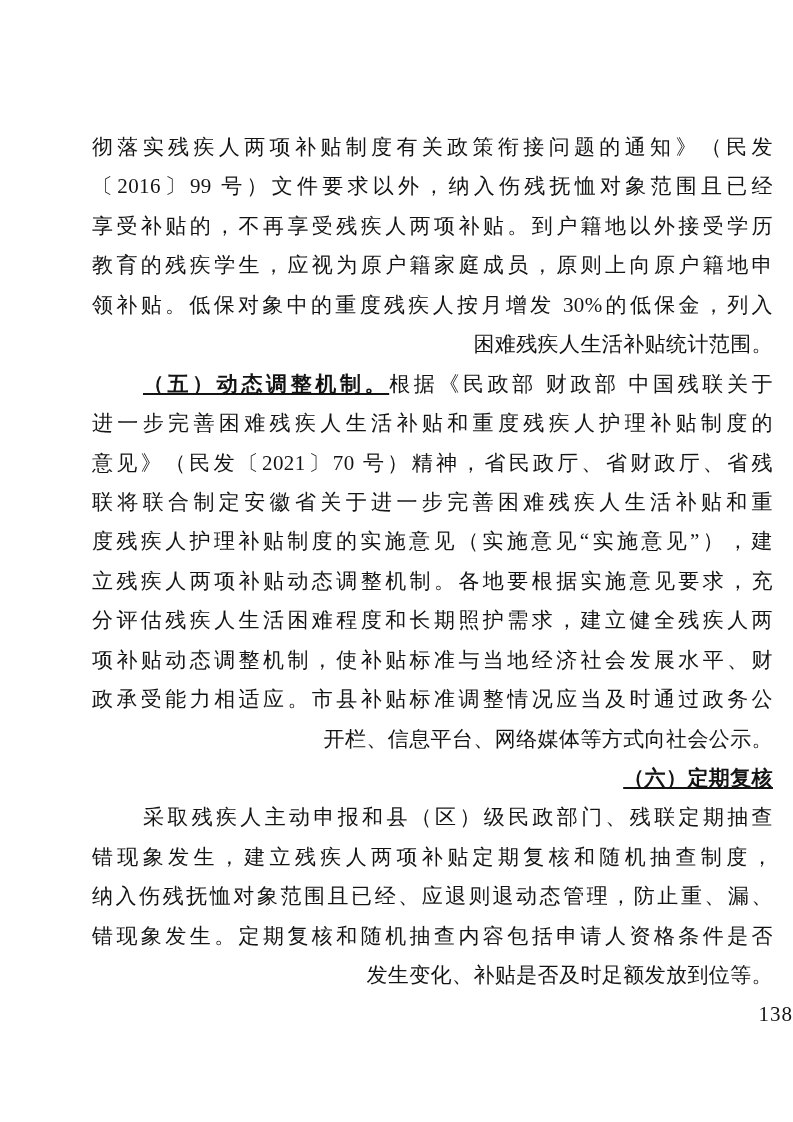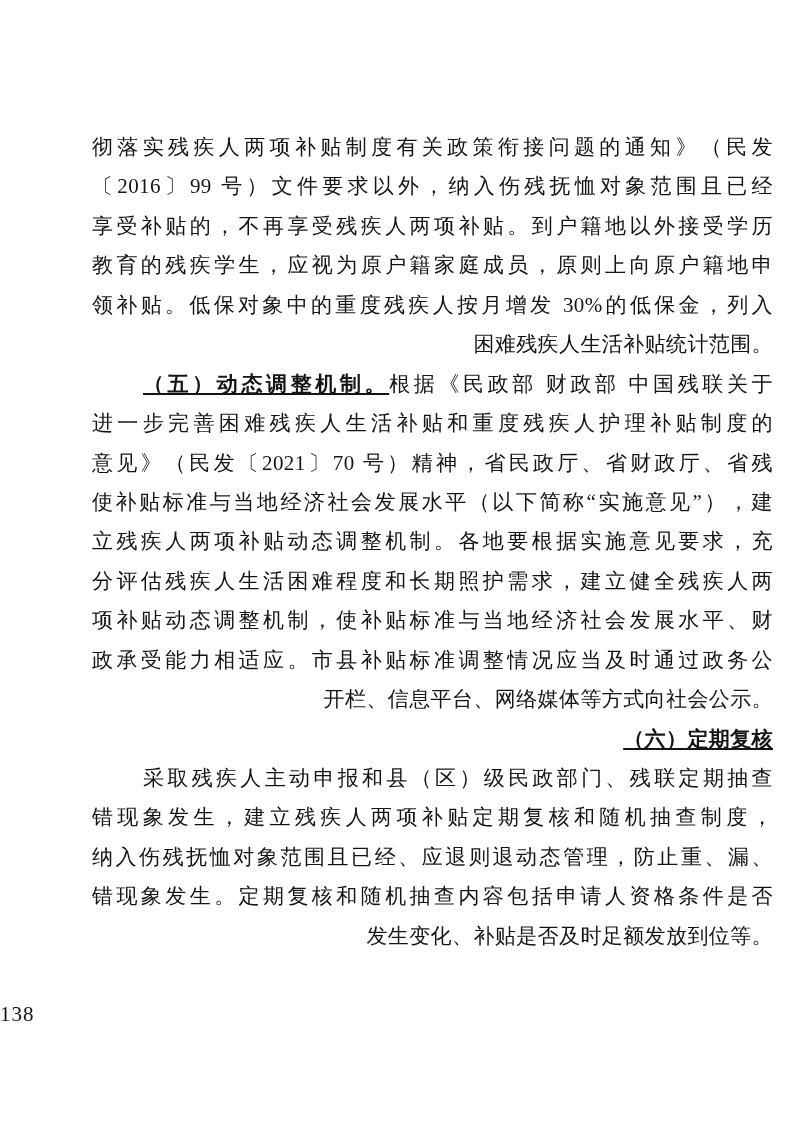--- a/index.html
+++ b/index.html
@@ -43,41 +43,42 @@
   }
   .bold {
     font-weight: 700;
     text-decoration: underline;
   }
   .page-number {
     position: absolute;
     left: 0;
     top: 1002px;
     width: 100%;
-    text-align: left;
+    text-align: right;
     font-size: 21px;
     letter-spacing: 1px;
     color: #141414;
   }
 </style>
 </head>
 <body>
 
 <div class="page">
   <div class="text-block">
       <div class="line justify"><span>彻落实残疾人两项补贴制度有关政策衔接问题的通知》（民发</span></div>
       <div class="line justify"><span>〔2016〕99 号）文件要求以外，纳入伤残抚恤对象范围且已经</span></div>
       <div class="line justify"><span>享受补贴的，不再享受残疾人两项补贴。到户籍地以外接受学历</span></div>
       <div class="line justify"><span>教育的残疾学生，应视为原户籍家庭成员，原则上向原户籍地申</span></div>
       <div class="line justify"><span>领补贴。低保对象中的重度残疾人按月增发 30%的低保金，列入</span></div>
       <div class="line left"><span>困难残疾人生活补贴统计范围。</span></div>
       <div class="line justify indent"><span class="bold">（五）动态调整机制。</span><span>根据《民政部 财政部 中国残联关于</span></div>
       <div class="line justify"><span>进一步完善困难残疾人生活补贴和重度残疾人护理补贴制度的</span></div>
       <div class="line justify"><span>意见》（民发〔2021〕70 号）精神，省民政厅、省财政厅、省残</span></div>
-      <div class="line justify"><span>使补贴标准与当地经济社会发展水平（以下简称“实施意见”），建</span></div>
+      <div class="line justify"><span>联将联合制定安徽省关于进一步完善困难残疾人生活补贴和重</span></div>
+      <div class="line justify"><span>度残疾人护理补贴制度的实施意见（实施意见“实施意见”），建</span></div>
       <div class="line justify"><span>立残疾人两项补贴动态调整机制。各地要根据实施意见要求，充</span></div>
       <div class="line justify"><span>分评估残疾人生活困难程度和长期照护需求，建立健全残疾人两</span></div>
       <div class="line justify"><span>项补贴动态调整机制，使补贴标准与当地经济社会发展水平、财</span></div>
       <div class="line justify"><span>政承受能力相适应。市县补贴标准调整情况应当及时通过政务公</span></div>
       <div class="line left"><span>开栏、信息平台、网络媒体等方式向社会公示。</span></div>
       <div class="line left indent"><span class="bold">（六）定期复核</span></div>
       <div class="line justify indent"><span>采取残疾人主动申报和县（区）级民政部门、残联定期抽查</span></div>
       <div class="line justify"><span>错现象发生，建立残疾人两项补贴定期复核和随机抽查制度，</span></div>
       <div class="line justify"><span>纳入伤残抚恤对象范围且已经、应退则退动态管理，防止重、漏、</span></div>
       <div class="line justify"><span>错现象发生。定期复核和随机抽查内容包括申请人资格条件是否</span></div>

